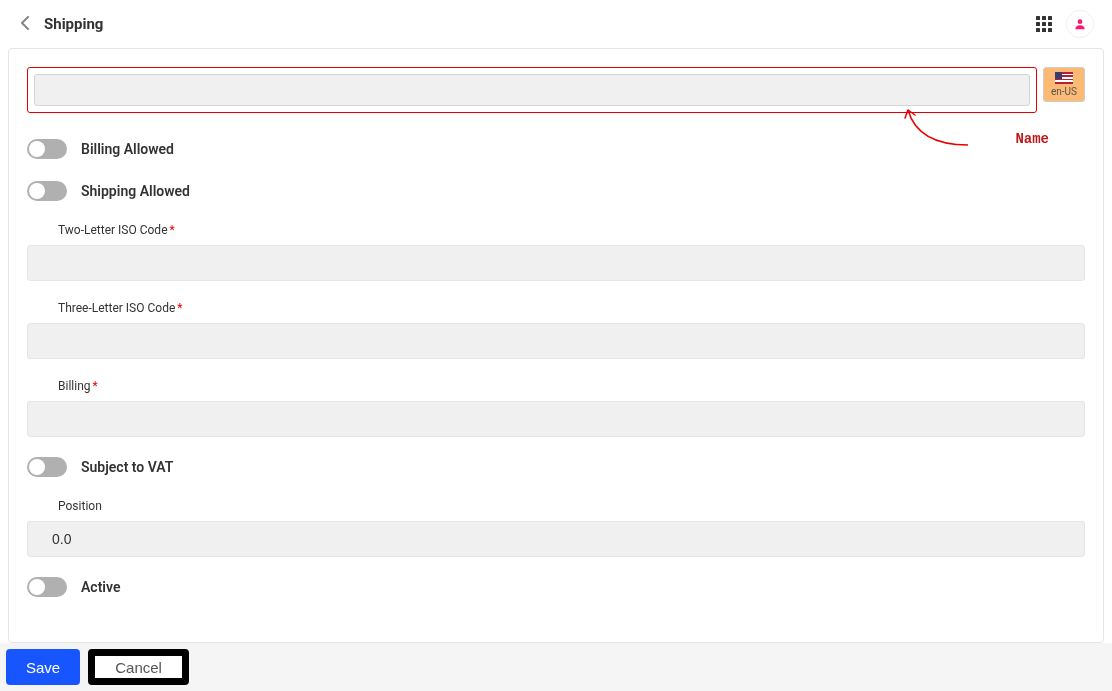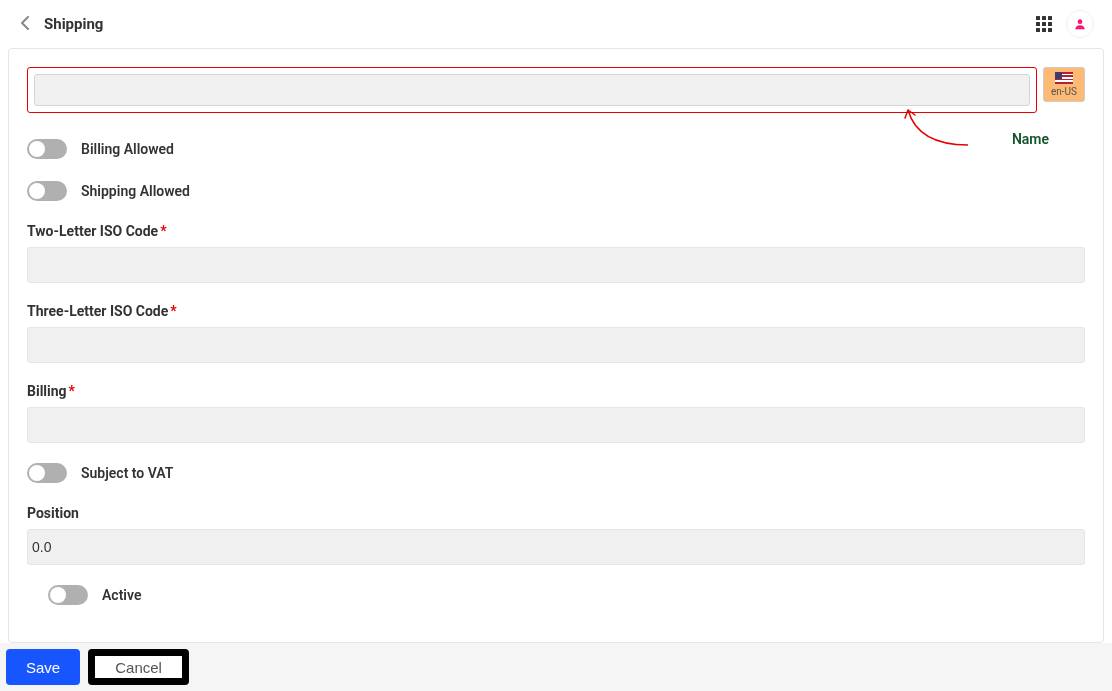--- a/index.html
+++ b/index.html
@@ -144,24 +144,25 @@
     .callout-arrow {
       position: absolute;
       top: 56px;
       right: 130px;
       pointer-events: none;
     }
     .callout-label {
       position: absolute;
       top: 82px;
       right: 54px;
-      color: #14532d;
+      color: #b91c1c;
       font-weight: 600;
       font-size: 14px;
       pointer-events: none;
+      font-family: Liberation Mono, monospace;
     }
     .toggle-row {
       display: flex;
       align-items: center;
       gap: 14px;
       margin-bottom: 22px;
     }
     .toggle {
       width: 40px;
       height: 20px;
@@ -182,36 +183,37 @@
     }
     .toggle-label {
       font-weight: 600;
       font-size: 14px;
       text-align: right;
     }
     .field {
       margin-bottom: 20px;
     }
     .field-label {
-      font-weight: 700;
-      font-size: 14px;
+      font-weight: 400;
+      font-size: 12px;
       margin-bottom: 8px;
       display: block;
+      margin-left: 31px;
     }
     .required {
       color: #e60000;
       margin-left: 2px;
     }
     .text-input {
       width: 100%;
       height: 36px;
       background: #f0f0f0;
       border: 1px solid #e5e5e5;
       border-radius: 3px;
-      padding: 0 4px;
+      padding: 0 24px;
       font-size: 14px;
       color: #333;
     }
     .footer {
       position: absolute;
       bottom: 0;
       left: 0;
       right: 0;
       height: 48px;
       background: #f5f5f5;
@@ -330,21 +332,21 @@
     <span class="toggle-label">Subject to VAT</span>
   </div>
 
   <div class="field">
     <label class="field-label">
       <span>Position</span>
     </label>
     <input type="text" class="text-input" value="0.0" style="">
   </div>
 
-  <div class="toggle-row" style="margin-bottom:0;margin-left:21px;">
+  <div class="toggle-row" style="margin-bottom:0;">
     <div class="toggle"></div>
     <span class="toggle-label">Active</span>
   </div>
 
 </div>
 
 <div class="footer">
   <button class="btn btn-primary">Save</button>
   <button class="btn btn-secondary">Cancel</button>
 </div>

